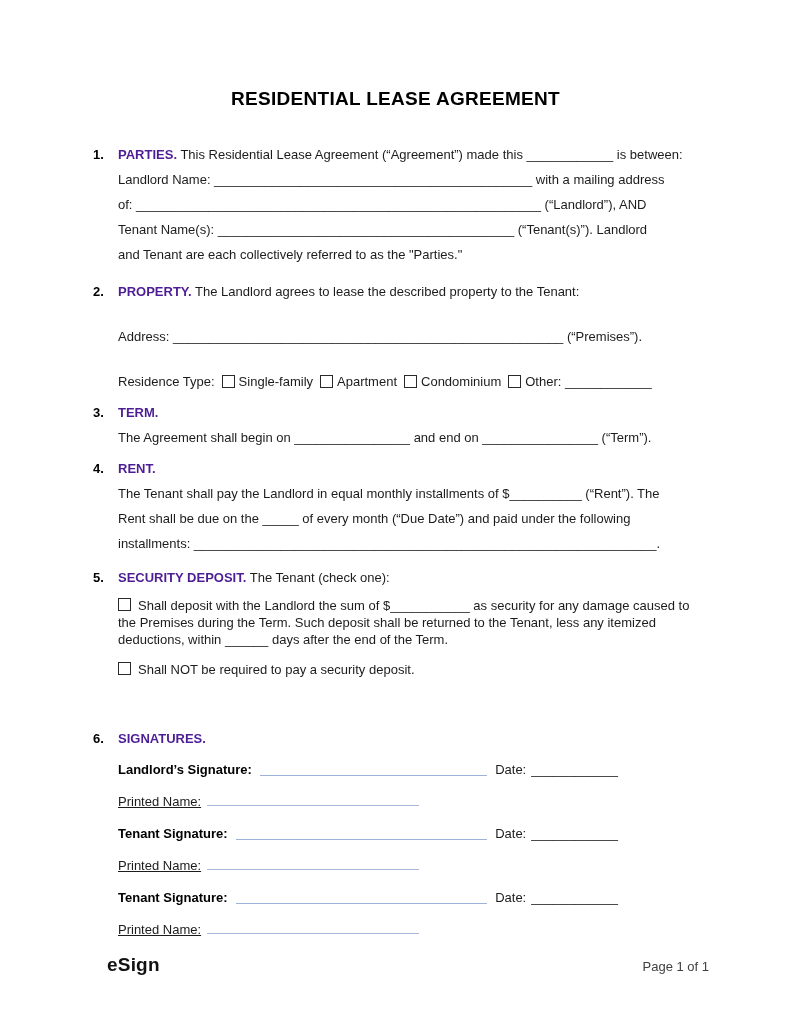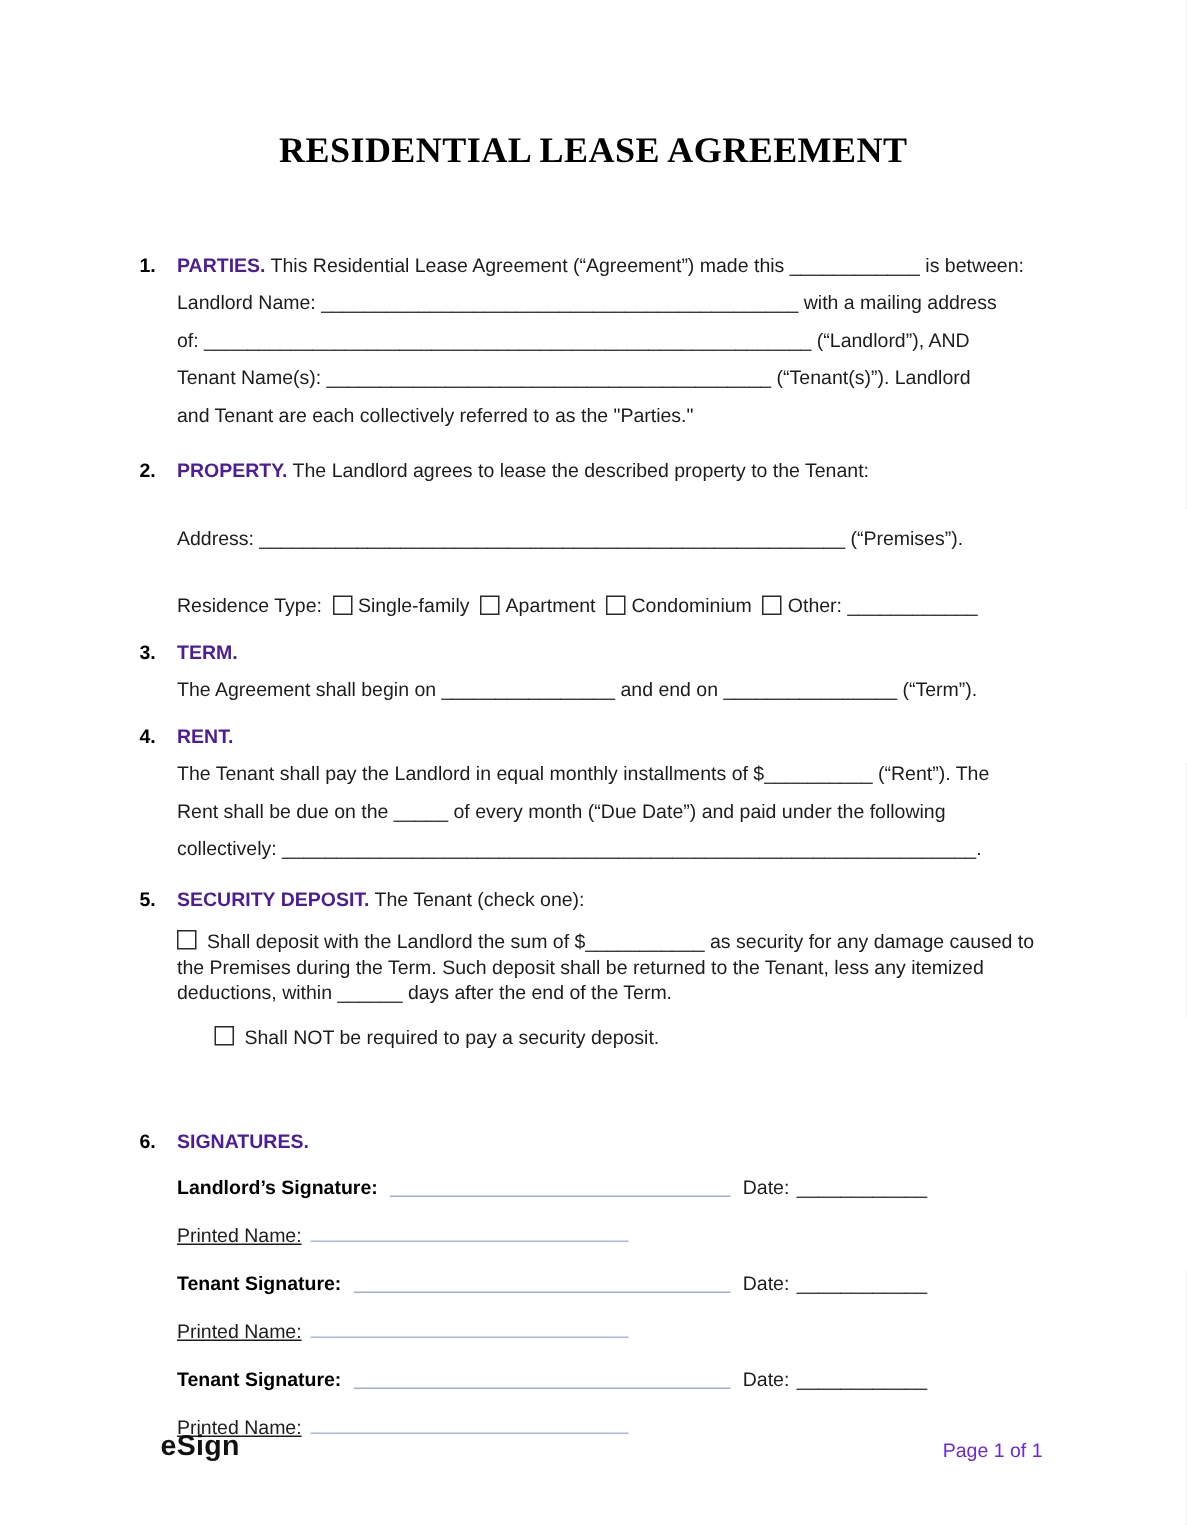--- a/index.html
+++ b/index.html
@@ -11,26 +11,25 @@
     background: #ffffff;
     position: relative;
     overflow: hidden;
     font-family: "Liberation Sans", sans-serif;
     font-size: 13px;
     color: #1c1c1c;
     padding: 88px 93px 0 93px;
   }
   .doc-title {
     text-align: center;
-    font-size: 24px;
+    font-size: 19px;
     font-weight: bold;
     letter-spacing: 0.3px;
     color: #000;
-    margin-bottom: 49px;
-    font-family: Liberation Serif, serif;
+    margin-bottom: 32px;
   }
   .section { display: flex; }
   .sec-num {
     width: 25px;
     flex-shrink: 0;
     font-weight: bold;
     line-height: 25px;
     color: #000;
   }
   .sec-body { flex: 1; min-width: 0; }
@@ -54,21 +53,21 @@
     vertical-align: -2px;
     margin: 0 4px 0 7px;
   }
   .option {
     line-height: 17px;
   }
   .option .checkbox.float {
     float: left;
     margin: 1px 7px 0 0;
   }
-  .option-gap { margin-top: 13px; margin-left: 25px; }
+  .option-gap { margin-top: 13px; }
   .option-first { margin-top: 7px; }
 
   
   .sig-heading { line-height: 25px; margin-bottom: 10px; }
   .sig-row {
     display: flex;
     align-items: flex-end;
     width: 500px;
     line-height: 18px;
     margin-bottom: 14px;
@@ -95,24 +94,24 @@
     position: absolute;
     left: 107px;
     bottom: 48px;
     font-size: 19px;
     font-weight: 800;
     color: #111;
     letter-spacing: 0.2px;
   }
   .footer-page {
     position: absolute;
-    right: 96px;
+    right: 82px;
     bottom: 50px;
     font-size: 13px;
-    color: #6d28d9;
+    color: #404040;
   }
 </style>
 </head>
 <body>
 
 <div class="page">
 
   <div class="doc-title">RESIDENTIAL LEASE AGREEMENT</div>
 
   <div class="section sec-1">
@@ -144,21 +143,21 @@
       <div class="line">The Agreement shall begin on ________________ and end on ________________ (“Term”).</div>
     </div>
   </div>
 
   <div class="section sec-4">
     <div class="sec-num">4.</div>
     <div class="sec-body">
       <div class="line"><span class="sec-heading">RENT.</span></div>
       <div class="line">The Tenant shall pay the Landlord in equal monthly installments of $__________ (“Rent”). The</div>
       <div class="line">Rent shall be due on the _____ of every month (“Due Date”) and paid under the following</div>
-      <div class="line">collectively: ________________________________________________________________.</div>
+      <div class="line">installments: ________________________________________________________________.</div>
     </div>
   </div>
 
   <div class="section sec-5">
     <div class="sec-num">5.</div>
     <div class="sec-body">
       <div class="line"><span class="sec-heading">SECURITY DEPOSIT.</span> <span>The Tenant (check one):</span></div>
       <div class="option option-first">
         <span class="checkbox float"></span><span>Shall deposit with the Landlord the sum of $___________ as security for any damage caused to the Premises during the Term. Such deposit shall be returned to the Tenant, less any itemized deductions, within ______ days after the end of the Term.</span>
       </div>

